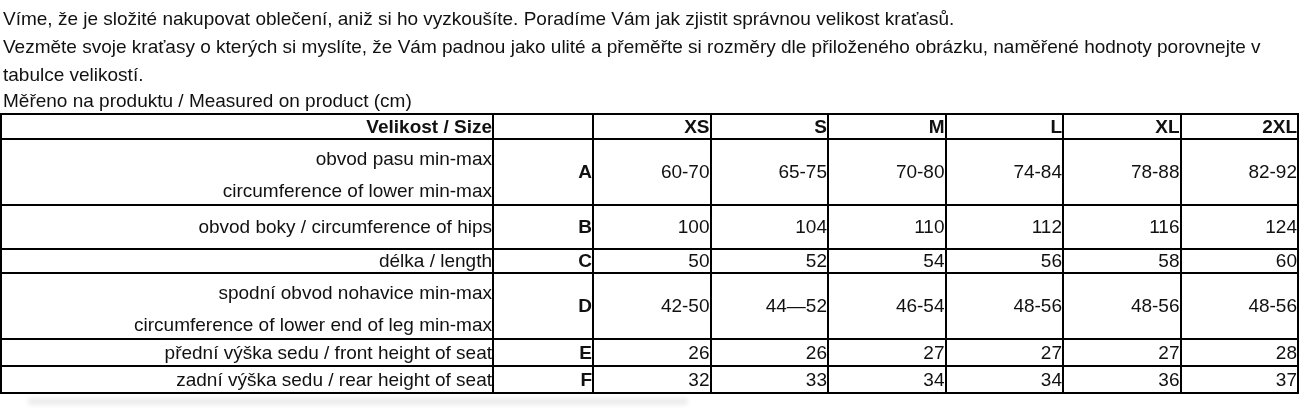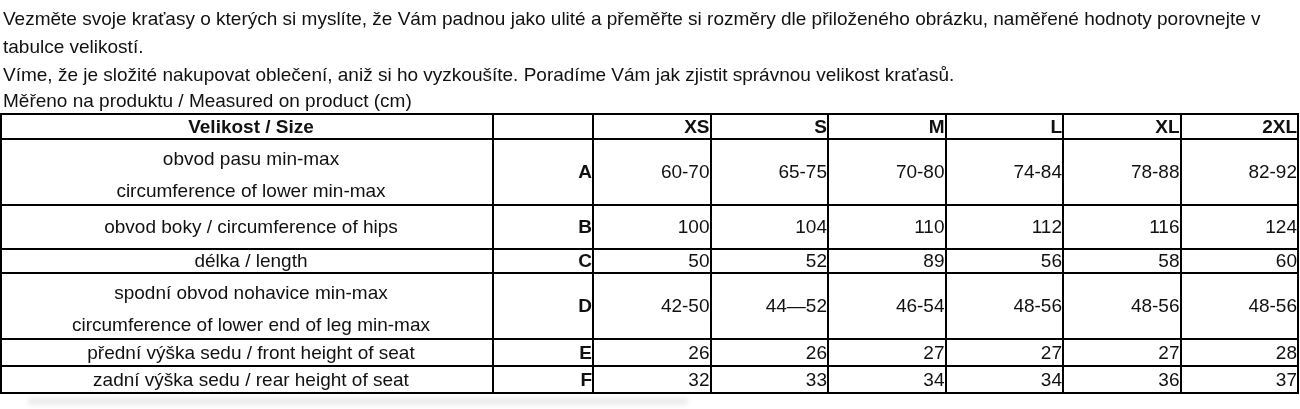--- a/index.html
+++ b/index.html
@@ -31,21 +31,21 @@
   table.size-table td {
     border: 2px solid #000000;
     font-size: 19px;
     padding: 0;
     vertical-align: middle;
     text-align: right;
     overflow: hidden;
     white-space: nowrap;
   }
   table.size-table td.desc {
-    text-align: center;
+    text-align: right;
     padding-left: 8px;
   }
   table.size-table td.desc .dline {
     line-height: 26px;
     margin-top: 6px;
   }
   tr.head td { font-weight: bold; }
   td.letter { font-weight: bold; }
   .smudge {
     position: absolute;
@@ -54,22 +54,22 @@
     background: #8a8a8a;
     opacity: 0.16;
     filter: blur(2px);
     border-radius: 3px;
   }
 </style>
 </head>
 <body>
 
 <div class="intro">
+  <div>Víme, že je složité nakupovat oblečení, aniž si ho vyzkoušíte. Poradíme Vám jak zjistit správnou velikost kraťasů.</div>
   <div>Vezměte svoje kraťasy o kterých si myslíte, že Vám padnou jako ulité a přeměřte si rozměry dle přiloženého obrázku, naměřené hodnoty porovnejte v tabulce velikostí.</div>
-  <div>Víme, že je složité nakupovat oblečení, aniž si ho vyzkoušíte. Poradíme Vám jak zjistit správnou velikost kraťasů.</div>
 </div>
 
 <div class="caption">Měřeno na produktu / Measured on product (cm)</div>
 
 <table class="size-table">
   <colgroup>
     <col style="width:492px">
     <col style="width:100px">
     <col>
       <col>
@@ -113,21 +113,21 @@
       <td>112</td>
       <td>116</td>
       <td>124</td>
     </tr>
 
     <tr style="height:16px">
       <td class="desc">délka / length</td>
       <td class="letter">C</td>
       <td>50</td>
       <td>52</td>
-      <td>89</td>
+      <td>54</td>
       <td>56</td>
       <td>58</td>
       <td>60</td>
     </tr>
 
     <tr style="height:60px">
       <td class="desc">
         <div class="dline">spodní obvod nohavice min-max</div>
         <div class="dline">circumference of lower end of leg min-max</div>
       </td>

